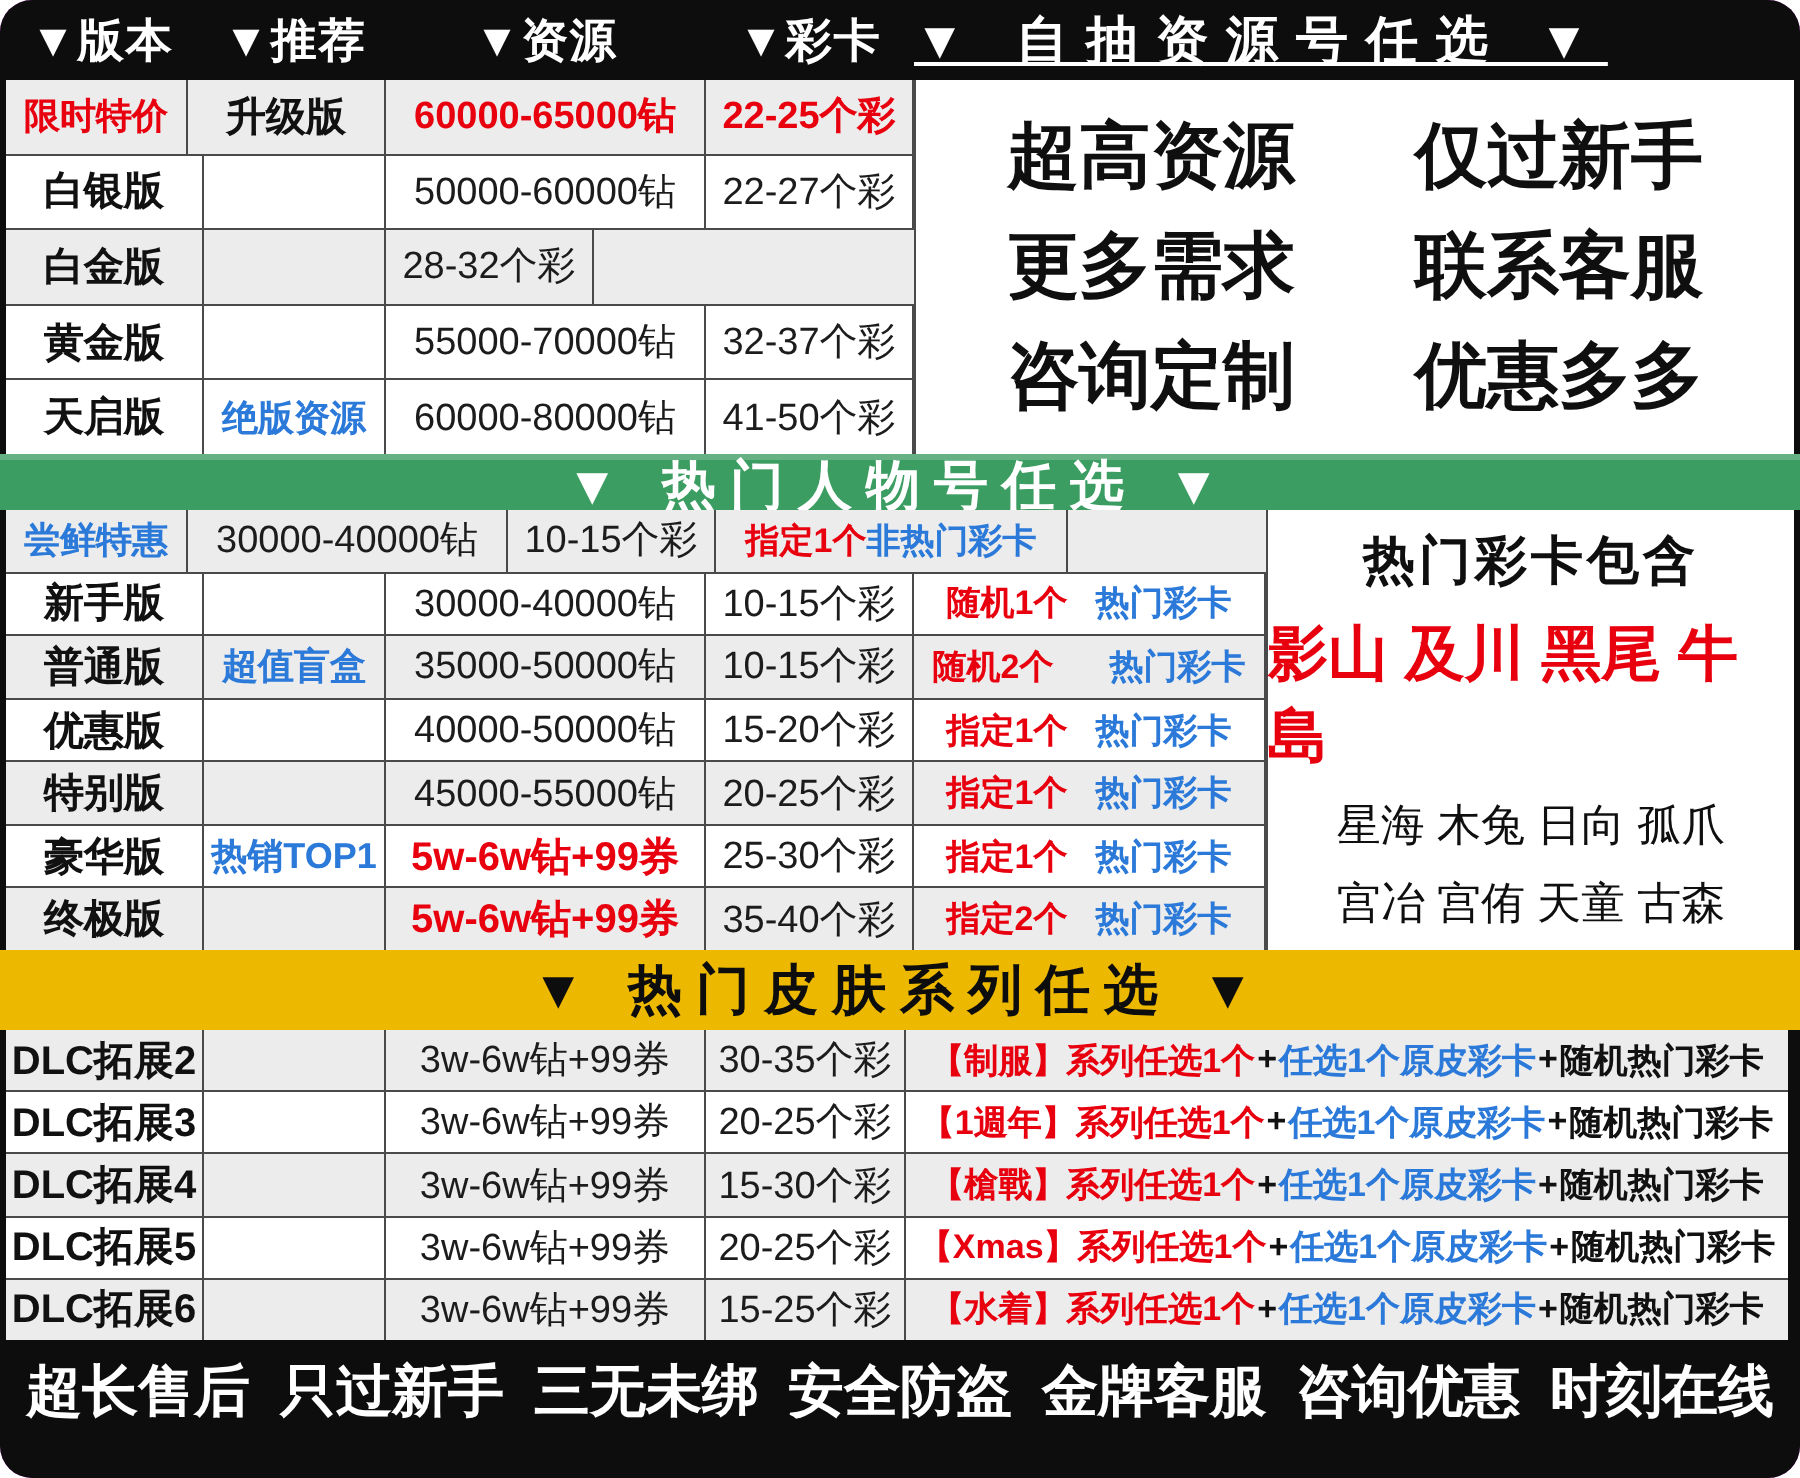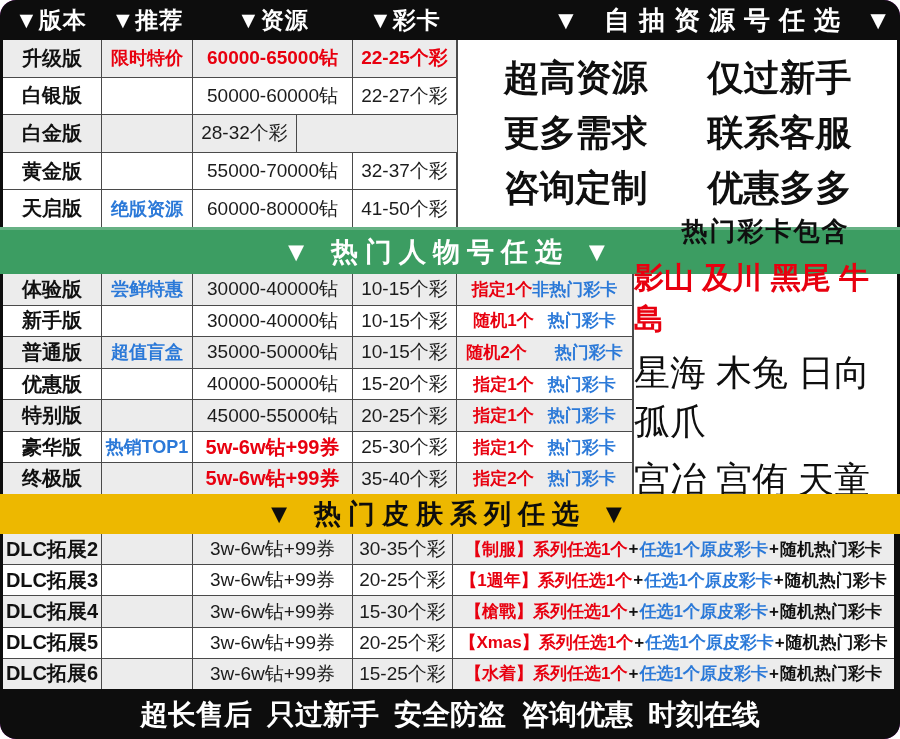--- a/index.html
+++ b/index.html
@@ -11,21 +11,21 @@
   }
   
   .top-header { height:40px; background:#0d0d0d; display:flex; align-items:center; flex:0 0 auto; }
   .top-header .cols { width:457px; display:flex; height:100%; }
   .top-header .col-h {
     display:flex; align-items:center; justify-content:center;
     color:#fff; font-weight:900; font-size:23px; letter-spacing:1px;
   }
   .col-h.w1{width:102px}.col-h.w2{width:91px}.col-h.w3{width:160px}.col-h.w4{width:104px}
   .top-header .right-title {
-    flex:1; text-align:right; color:#fff; font-weight:900; font-size:26px; letter-spacing:9px;
+    flex:1; text-align:left; color:#fff; font-weight:900; font-size:26px; letter-spacing:9px;text-decoration:underline;
   }
   
   .section { display:flex; flex:0 0 auto; background:#0d0d0d; }
   .tbl { display:flex; flex-direction:column; border-left:3px solid #0d0d0d; }
   .row { flex:1; display:flex; border-bottom:1px solid #4a4a4a; }
   .row:last-child { border-bottom:none; }
   .row.g { background:#ececec; } .row.w { background:#ffffff; }
   .cell {
     display:flex; align-items:center; justify-content:center;
     border-right:1px solid #4a4a4a; overflow:hidden; white-space:nowrap;
@@ -41,34 +41,34 @@
   
   .sec-top { height:187px; }
   .sec-top .tbl { width:457px; }
   .promo-top {
     flex:1; background:#fff; border-right:3px solid #0d0d0d; border-left:1px solid #4a4a4a;
     display:flex; flex-direction:column; align-items:center; justify-content:center; gap:6px;
   }
   .promo-line { display:flex; gap:60px; font-size:36px; font-weight:900; color:#0f0f0f; }
   
   .banner-green {
-    height:47px; flex:0 0 auto; background:#3c9d62; border-top:3px solid #66b184;
+    height:28px; flex:0 0 auto; background:#3c9d62; border-top:3px solid #66b184;
     display:flex; align-items:center; justify-content:center;
     color:#fff; font-weight:900; font-size:27px; letter-spacing:7px;
   }
   
   .sec-mid { height:220px; }
   .sec-mid .tbl { width:633px; }
   .promo-mid {
     flex:1; background:#fff; border-right:3px solid #0d0d0d; border-left:1px solid #4a4a4a;
     display:flex; flex-direction:column; align-items:center; justify-content:center; gap:9px;
   }
   .pm-title { font-size:26px; font-weight:900; color:#0f0f0f; letter-spacing:2px; }
   .pm-red   { font-size:30px; font-weight:900; color:#e8000f; }
-  .pm-line  { font-size:36px; font-weight:500; color:#0f0f0f; }
+  .pm-line  { font-size:22px; font-weight:500; color:#0f0f0f; }
   
   .banner-yellow {
     height:40px; flex:0 0 auto; background:#edb800;
     display:flex; align-items:center; justify-content:center;
     color:#0d0d0d; font-weight:900; font-size:27px; letter-spacing:7px;
   }
   
   .sec-dlc { height:155px; }
   .sec-dlc .tbl { width:897px; border-right:3px solid #0d0d0d; }
   .sec-dlc .c4 { width:100px; }
@@ -91,22 +91,22 @@
       <div class="col-h w2">▼推荐</div>
       <div class="col-h w3">▼资源</div>
       <div class="col-h w4">▼彩卡</div>
     </div>
     <div class="right-title">▼ 自抽资源号任选 ▼</div>
   </div>
 
   <div class="section sec-top">
     <div class="tbl">
       <div class="row g">
+        <div class="cell c2 red">限时特价</div>
         <div class="cell c1">升级版</div>
-        <div class="cell c2 red">限时特价</div>
         <div class="cell c3 boldred">60000-65000钻</div>
         <div class="cell c4 boldred">22-25个彩</div>
       </div>
       <div class="row w">
         <div class="cell c1">白银版</div>
         <div class="cell c2"></div>
         <div class="cell c3">50000-60000钻</div>
         <div class="cell c4">22-27个彩</div>
       </div>
       <div class="row g">
@@ -141,21 +141,20 @@
         <span>优惠多多</span>
       </div>
     </div>
   </div>
 
   <div class="banner-green">▼ 热门人物号任选 ▼</div>
 
   <div class="section sec-mid">
     <div class="tbl">
       <div class="row g">
-        <div class="cell c1">体验版</div>
         <div class="cell c2 blue">尝鲜特惠</div>
         <div class="cell c3">30000-40000钻</div>
         <div class="cell c4">10-15个彩</div>
         <div class="cell c5">
             <span class="red">指定1个</span>
             <span class="blue">非热门彩卡</span>
           </div>
       </div>
       <div class="row w">
         <div class="cell c1">新手版</div>
@@ -295,19 +294,21 @@
             <span>随机热门彩卡</span>
           </div>
       </div>
     </div>
   </div>
 
   <div class="footer">
 
     <span>超长售后</span>
     <span>只过新手</span>
+    <span>三无未绑</span>
     <span>安全防盗</span>
+    <span>金牌客服</span>
     <span>咨询优惠</span>
     <span>时刻在线</span>
 
   </div>
 
 </div>
 
 </body></html>

